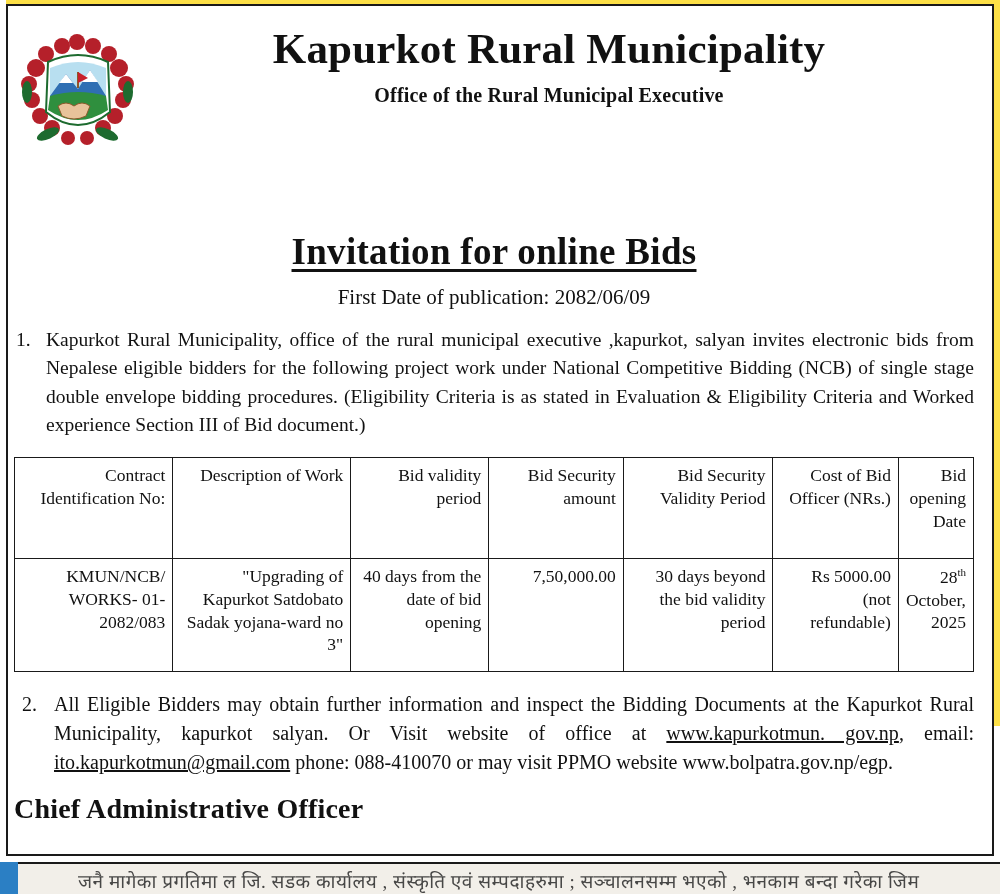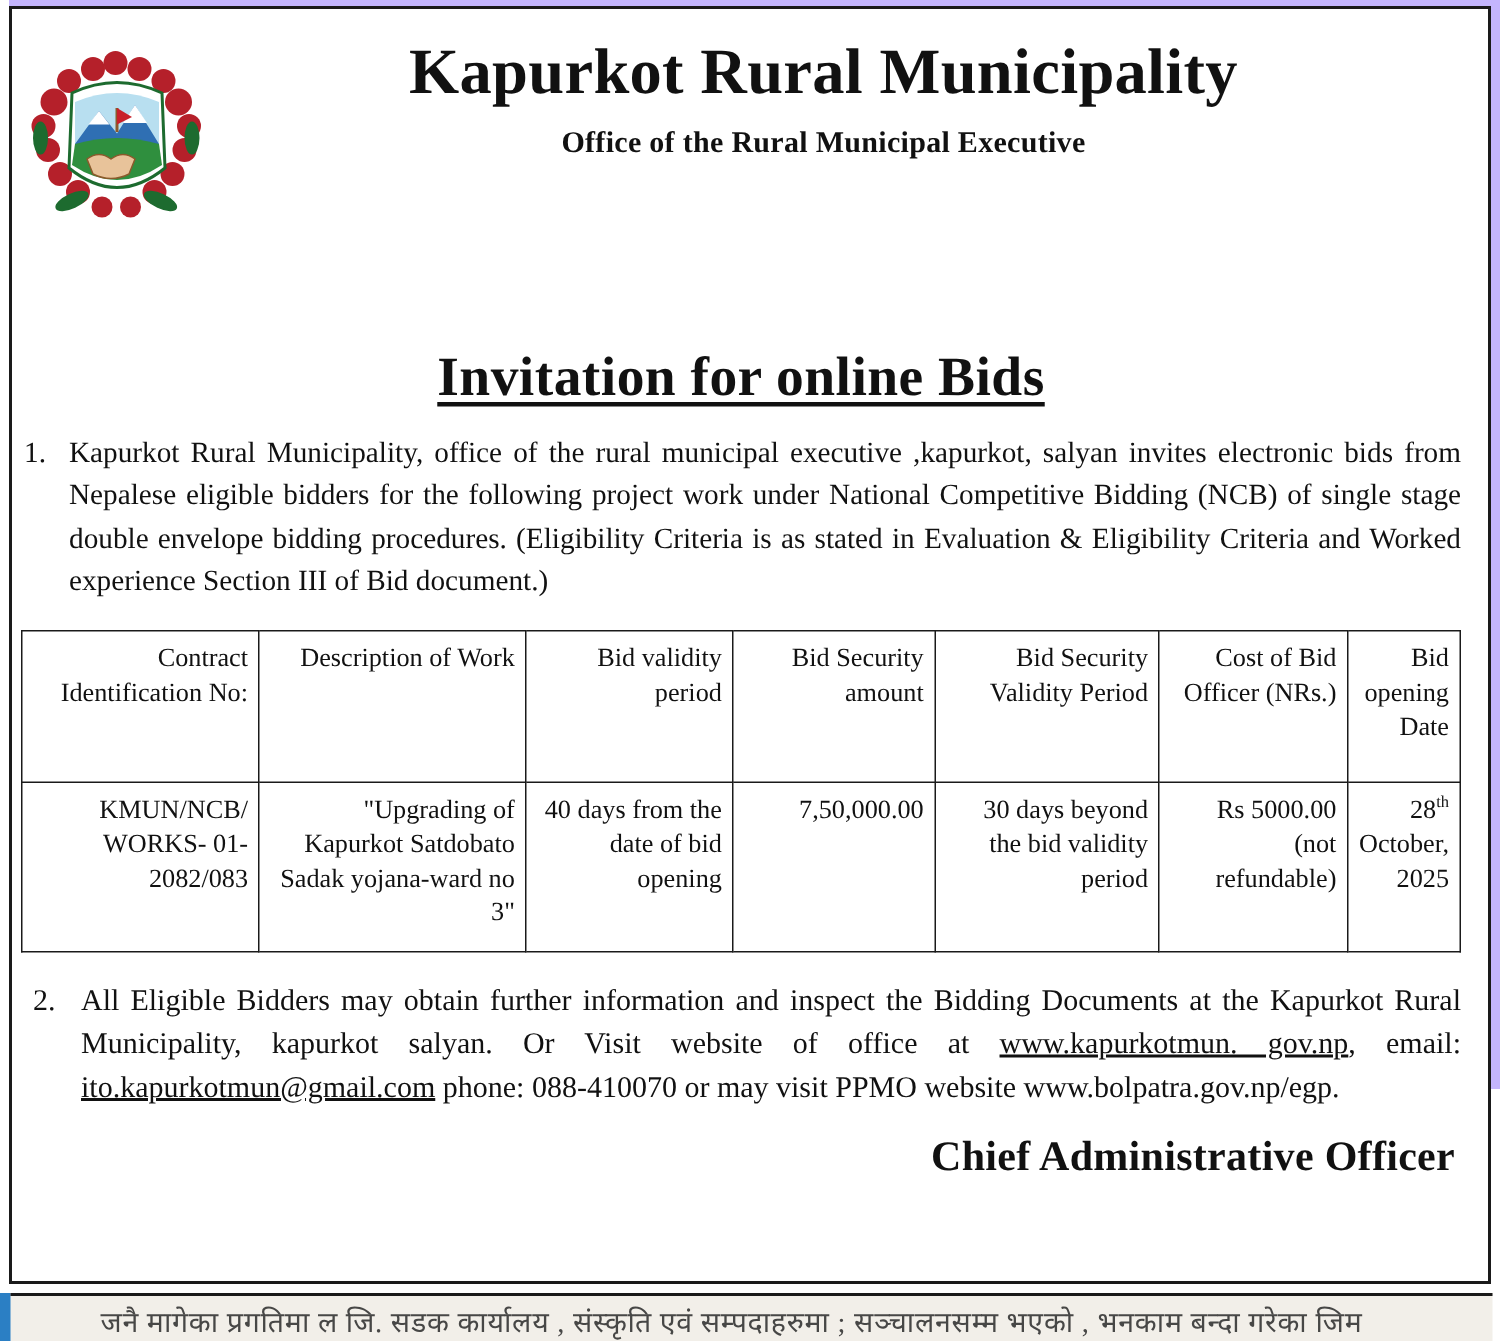--- a/index.html
+++ b/index.html
@@ -12,21 +12,21 @@
     height: 894px;
     font-family: "Liberation Serif", serif;
     color: #111111;
     overflow: hidden;
     position: relative;
   }
   .page {
     position: relative;
     width: 1008px;
     height: 726px;
-    background: #c4b5fd;
+    background: #fde047;
   }
   
   .outer-frame {
     position: absolute;
     left: 6px;
     top: 4px;
     width: 988px;
     height: 852px;
     border: 2px solid #1a1a1a;
     box-sizing: border-box;
@@ -136,32 +136,32 @@
   table.bid-table th {
     height: 84px;
   }
   table.bid-table td {
     height: 96px;
   }
   sup { font-size: 11px; vertical-align: super; }
 
   
   .sign {
-    text-align: right;
+    text-align: left;
     font-size: 28px;
     font-weight: bold;
     margin-top: 16px;
     padding-right: 4px;
     letter-spacing: 0.2px;
   }
 
   
   .bottom-strip {
     position: absolute;
-    left: 7px;
+    left: 18px;
     top: 862px;
     width: 988px;
     height: 30px;
     background: #f2efe9;
     border-top: 2px solid #1a1a1a;
     overflow: hidden;
   }
   .bottom-strip .devtxt {
     position: absolute;
     left: 60px;
@@ -251,20 +251,21 @@
         </svg>
       </div>
 
       <div class="header-text">
         <div class="org-title">Kapurkot Rural Municipality</div>
         <div class="office-line">Office of the Rural Municipal Executive</div>
       </div>
     </div>
 
     <div class="invite-title">Invitation for online Bids</div>
+    <div class="pub-date">First Date of publication: 2082/06/09</div>
 
     <div class="para p1">
       <div class="num">1.</div>
       <div class="body">Kapurkot Rural Municipality, office of the rural municipal executive ,kapurkot, salyan invites electronic bids from Nepalese eligible bidders for the following project work under National Competitive Bidding (NCB) of single stage double envelope bidding procedures. (Eligibility Criteria is as stated in Evaluation &amp; Eligibility Criteria and Worked experience Section III of Bid document.)</div>
     </div>
 
     <table class="bid-table">
       <thead>
         <tr>
           <th style="width:150px">Contract Identification No:</th>

